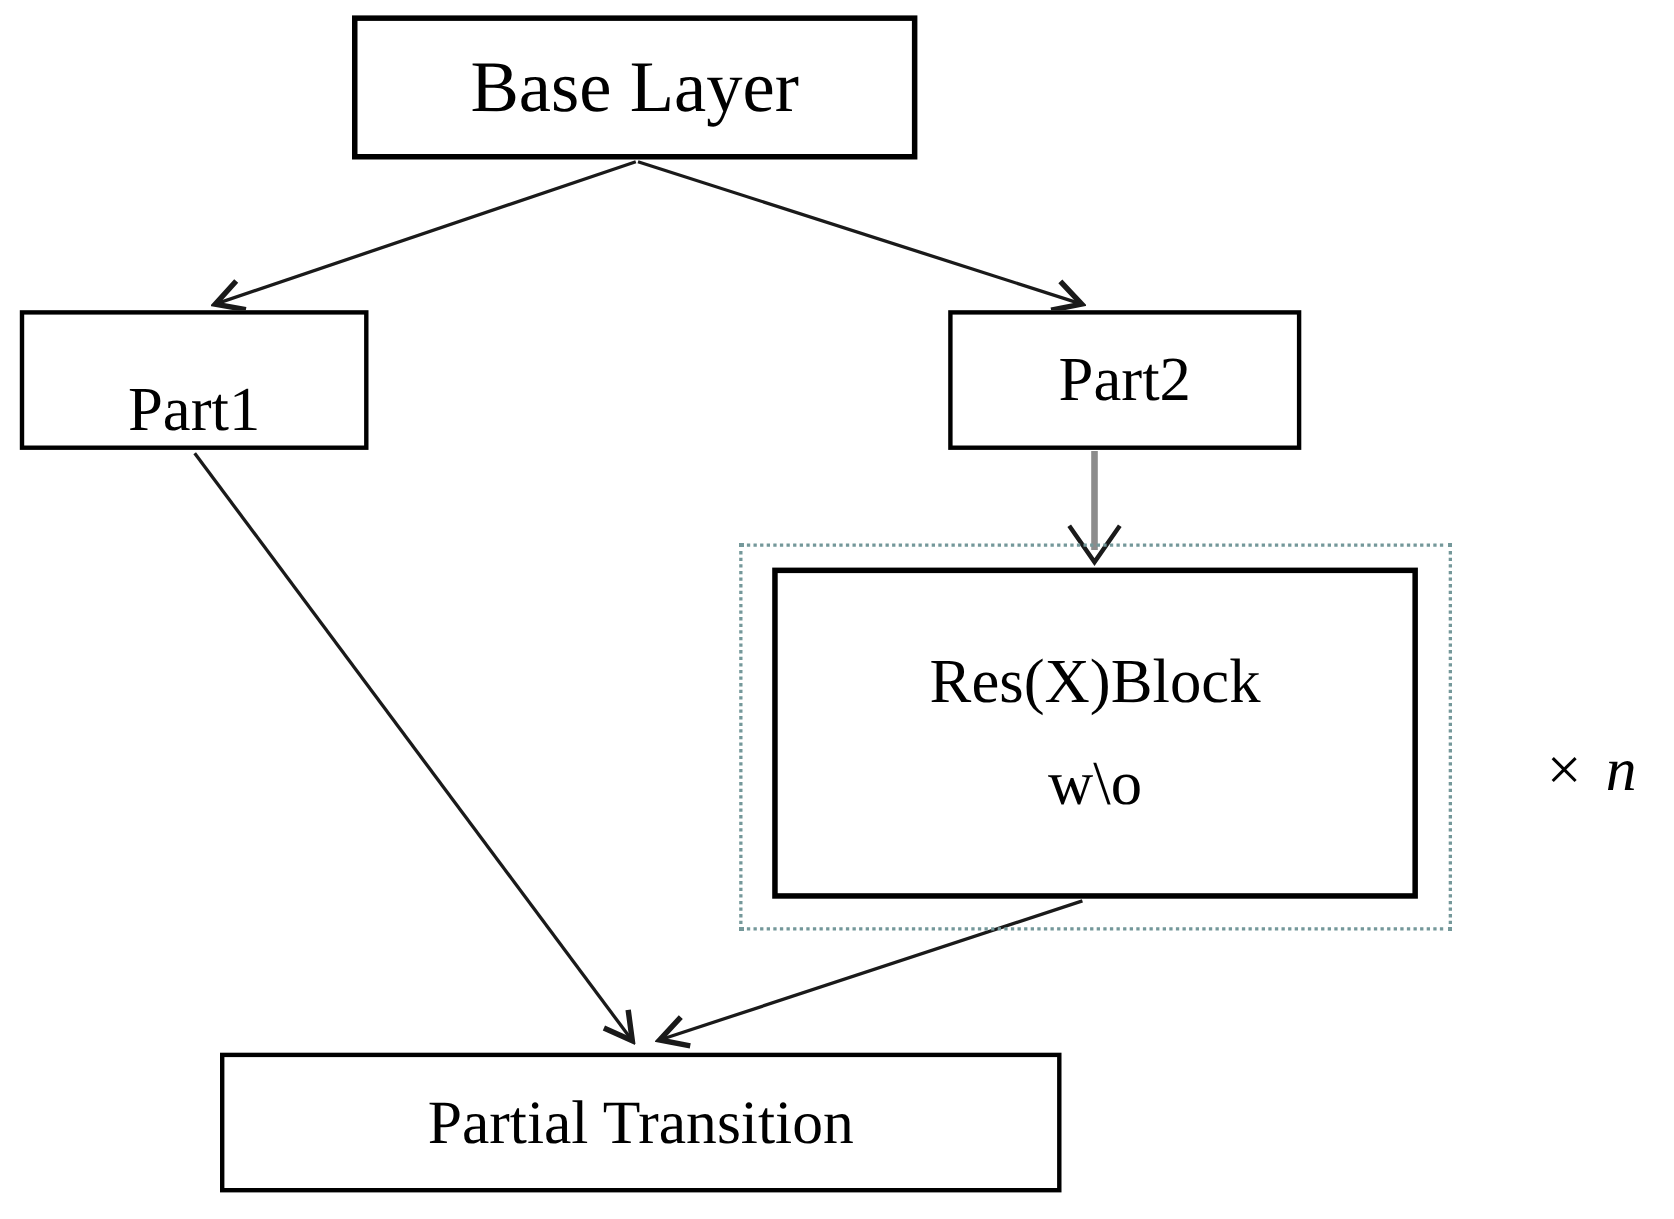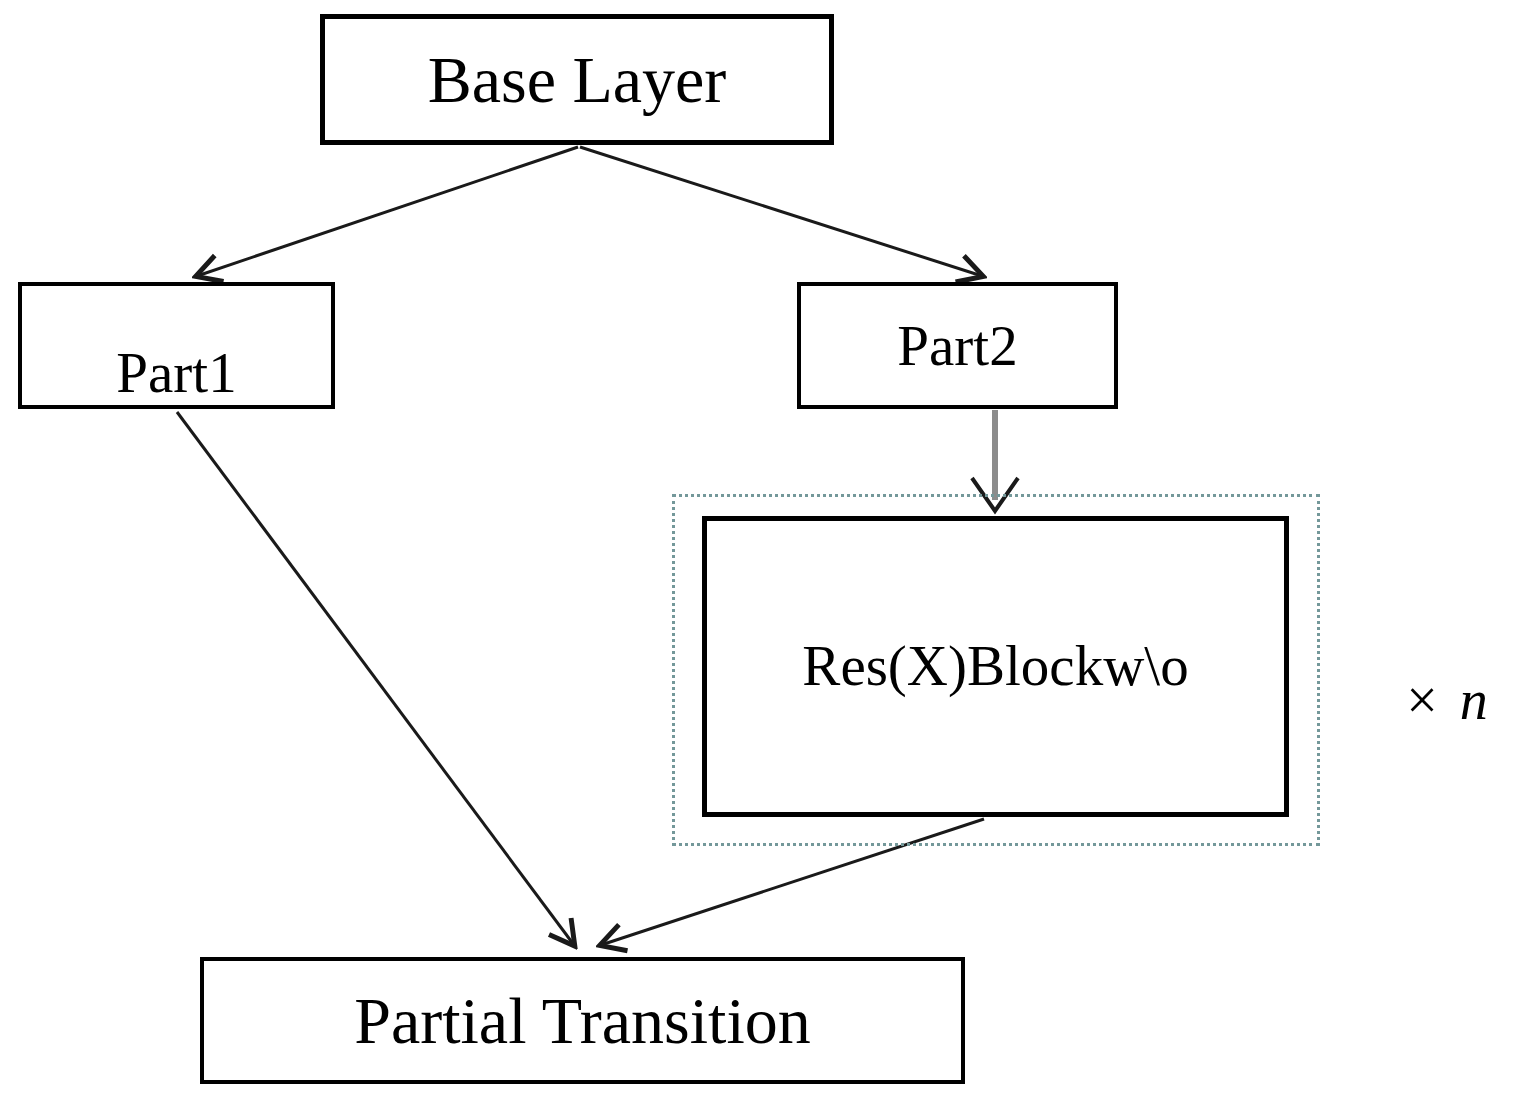--- a/index.html
+++ b/index.html
@@ -39,40 +39,41 @@
     left: 320px; top: 14px; width: 514px; height: 131px;
     border-width: 5px;
     font-size: 66px;
   }
   .node-part1 {
     left: 18px; top: 282px; width: 317px; height: 127px;
     font-size: 57px;
     align-items: flex-end;
   }
   .node-part2 {
-    left: 797px; top: 282px; width: 321px; height: 127px;
+    left: 862px; top: 282px; width: 321px; height: 127px;
     font-size: 57px;
   }
   .repeat-group {
     position: absolute;
     left: 672px; top: 494px; width: 648px; height: 352px;
     border: 3px dotted #74989a;
     box-sizing: border-box;
     background: transparent;
   }
   .node-res {
     left: 702px; top: 516px; width: 587px; height: 301px;
     border-width: 5px;
     font-size: 57px;
     line-height: 1.62;
+    flex-direction: column;
   }
   .node-res .line { display: block; }
   .node-partial {
     left: 200px; top: 957px; width: 765px; height: 127px;
-    font-size: 66px;
+    font-size: 56px;
   }
   .repeat-label {
     position: absolute;
     left: 1372px; top: 652px; width: 150px; height: 96px;
     display: flex;
     align-items: center;
     justify-content: center;
     gap: 22px;
     font-size: 56px;
     color: #000000;

